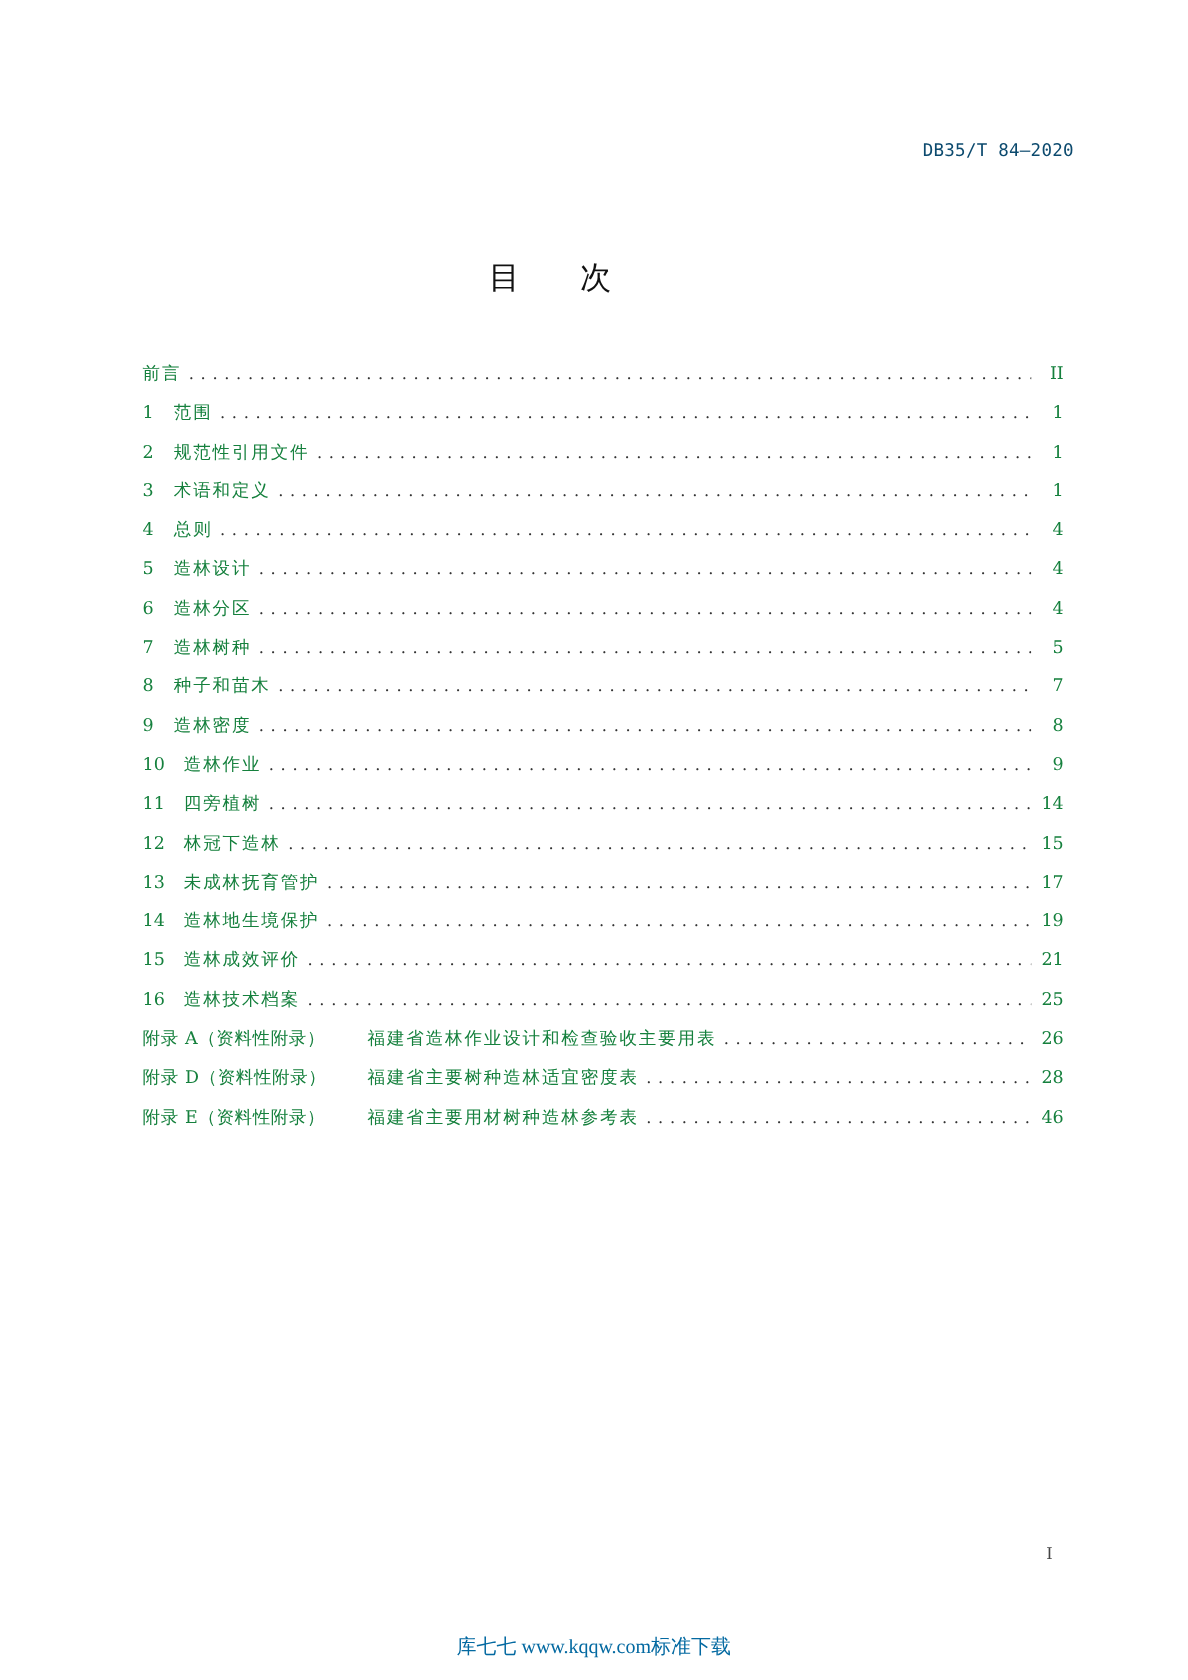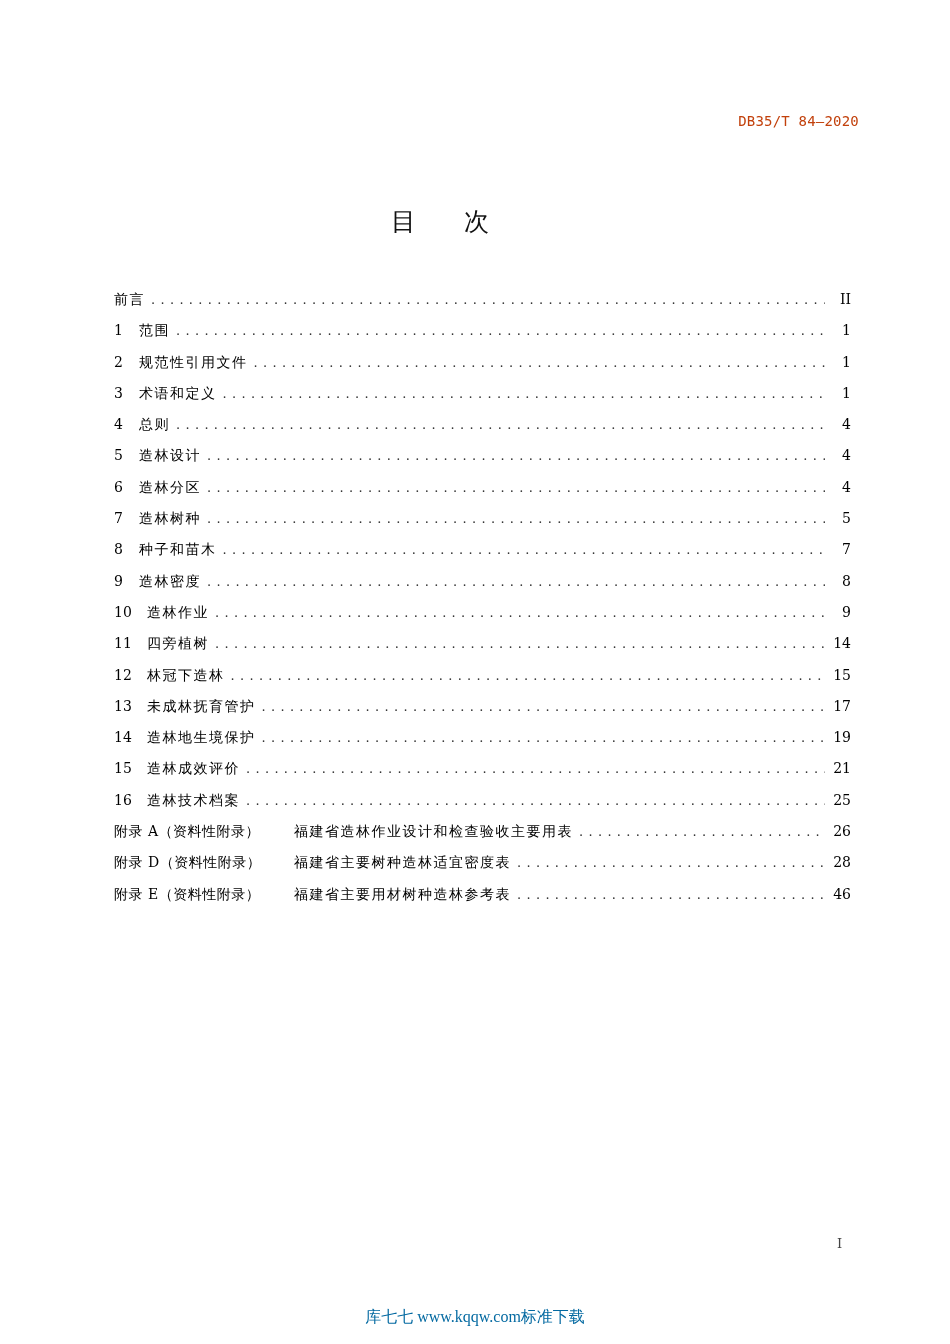--- a/index.html
+++ b/index.html
@@ -1,32 +1,32 @@
 <!DOCTYPE html>
 <html><head>
 <meta charset="utf-8">
 <style>
   html, body { margin: 0; padding: 0; background: #ffffff; }
   body { width: 950px; height: 1344px; position: relative; overflow: hidden; color: #1a1a1a; }
   .std-code {
     position: absolute; top: 113px; right: 91px;
     font-family: "DejaVu Sans Mono", "Liberation Mono", monospace;
-    font-size: 14px; letter-spacing: 0.2px; color: #c2410c;
+    font-size: 14px; letter-spacing: 0.2px; color: #0c4a6e;
   }
   .title {
     position: absolute; top: 205px; left: 0; width: 880px; text-align: center;
     font-family: "DejaVu Sans", sans-serif; font-size: 25px; color: #111;
     word-spacing: 0;
   }
   .title span { display: inline-block; }
   .title .gap { width: 48px; }
   .toc { position: absolute; top: 284px; left: 114px; width: 737px; margin: 0; padding: 0; list-style: none; }
   .toc li {
     display: flex; align-items: baseline; height: 31.3px; line-height: 31.3px;
-    font-family: "DejaVu Serif", "Liberation Serif", serif; font-size: 14px; color: #000000;
+    font-family: "DejaVu Serif", "Liberation Serif", serif; font-size: 14px; color: #15803d;
   }
   .toc .num { display: inline-block; min-width: 0; }
   .toc .num.n1 { width: 25px; }
   .toc .num.n2 { width: 33px; }
   .toc .num.app { width: 180px; letter-spacing: 0.5px; }
   .toc .label { white-space: nowrap; letter-spacing: 1.5px; }
   .toc .leader {
     flex: 1; overflow: hidden; white-space: nowrap; margin: 0 8px 0 6px;
     color: #333; letter-spacing: 3.4px; font-size: 13px;
   }

